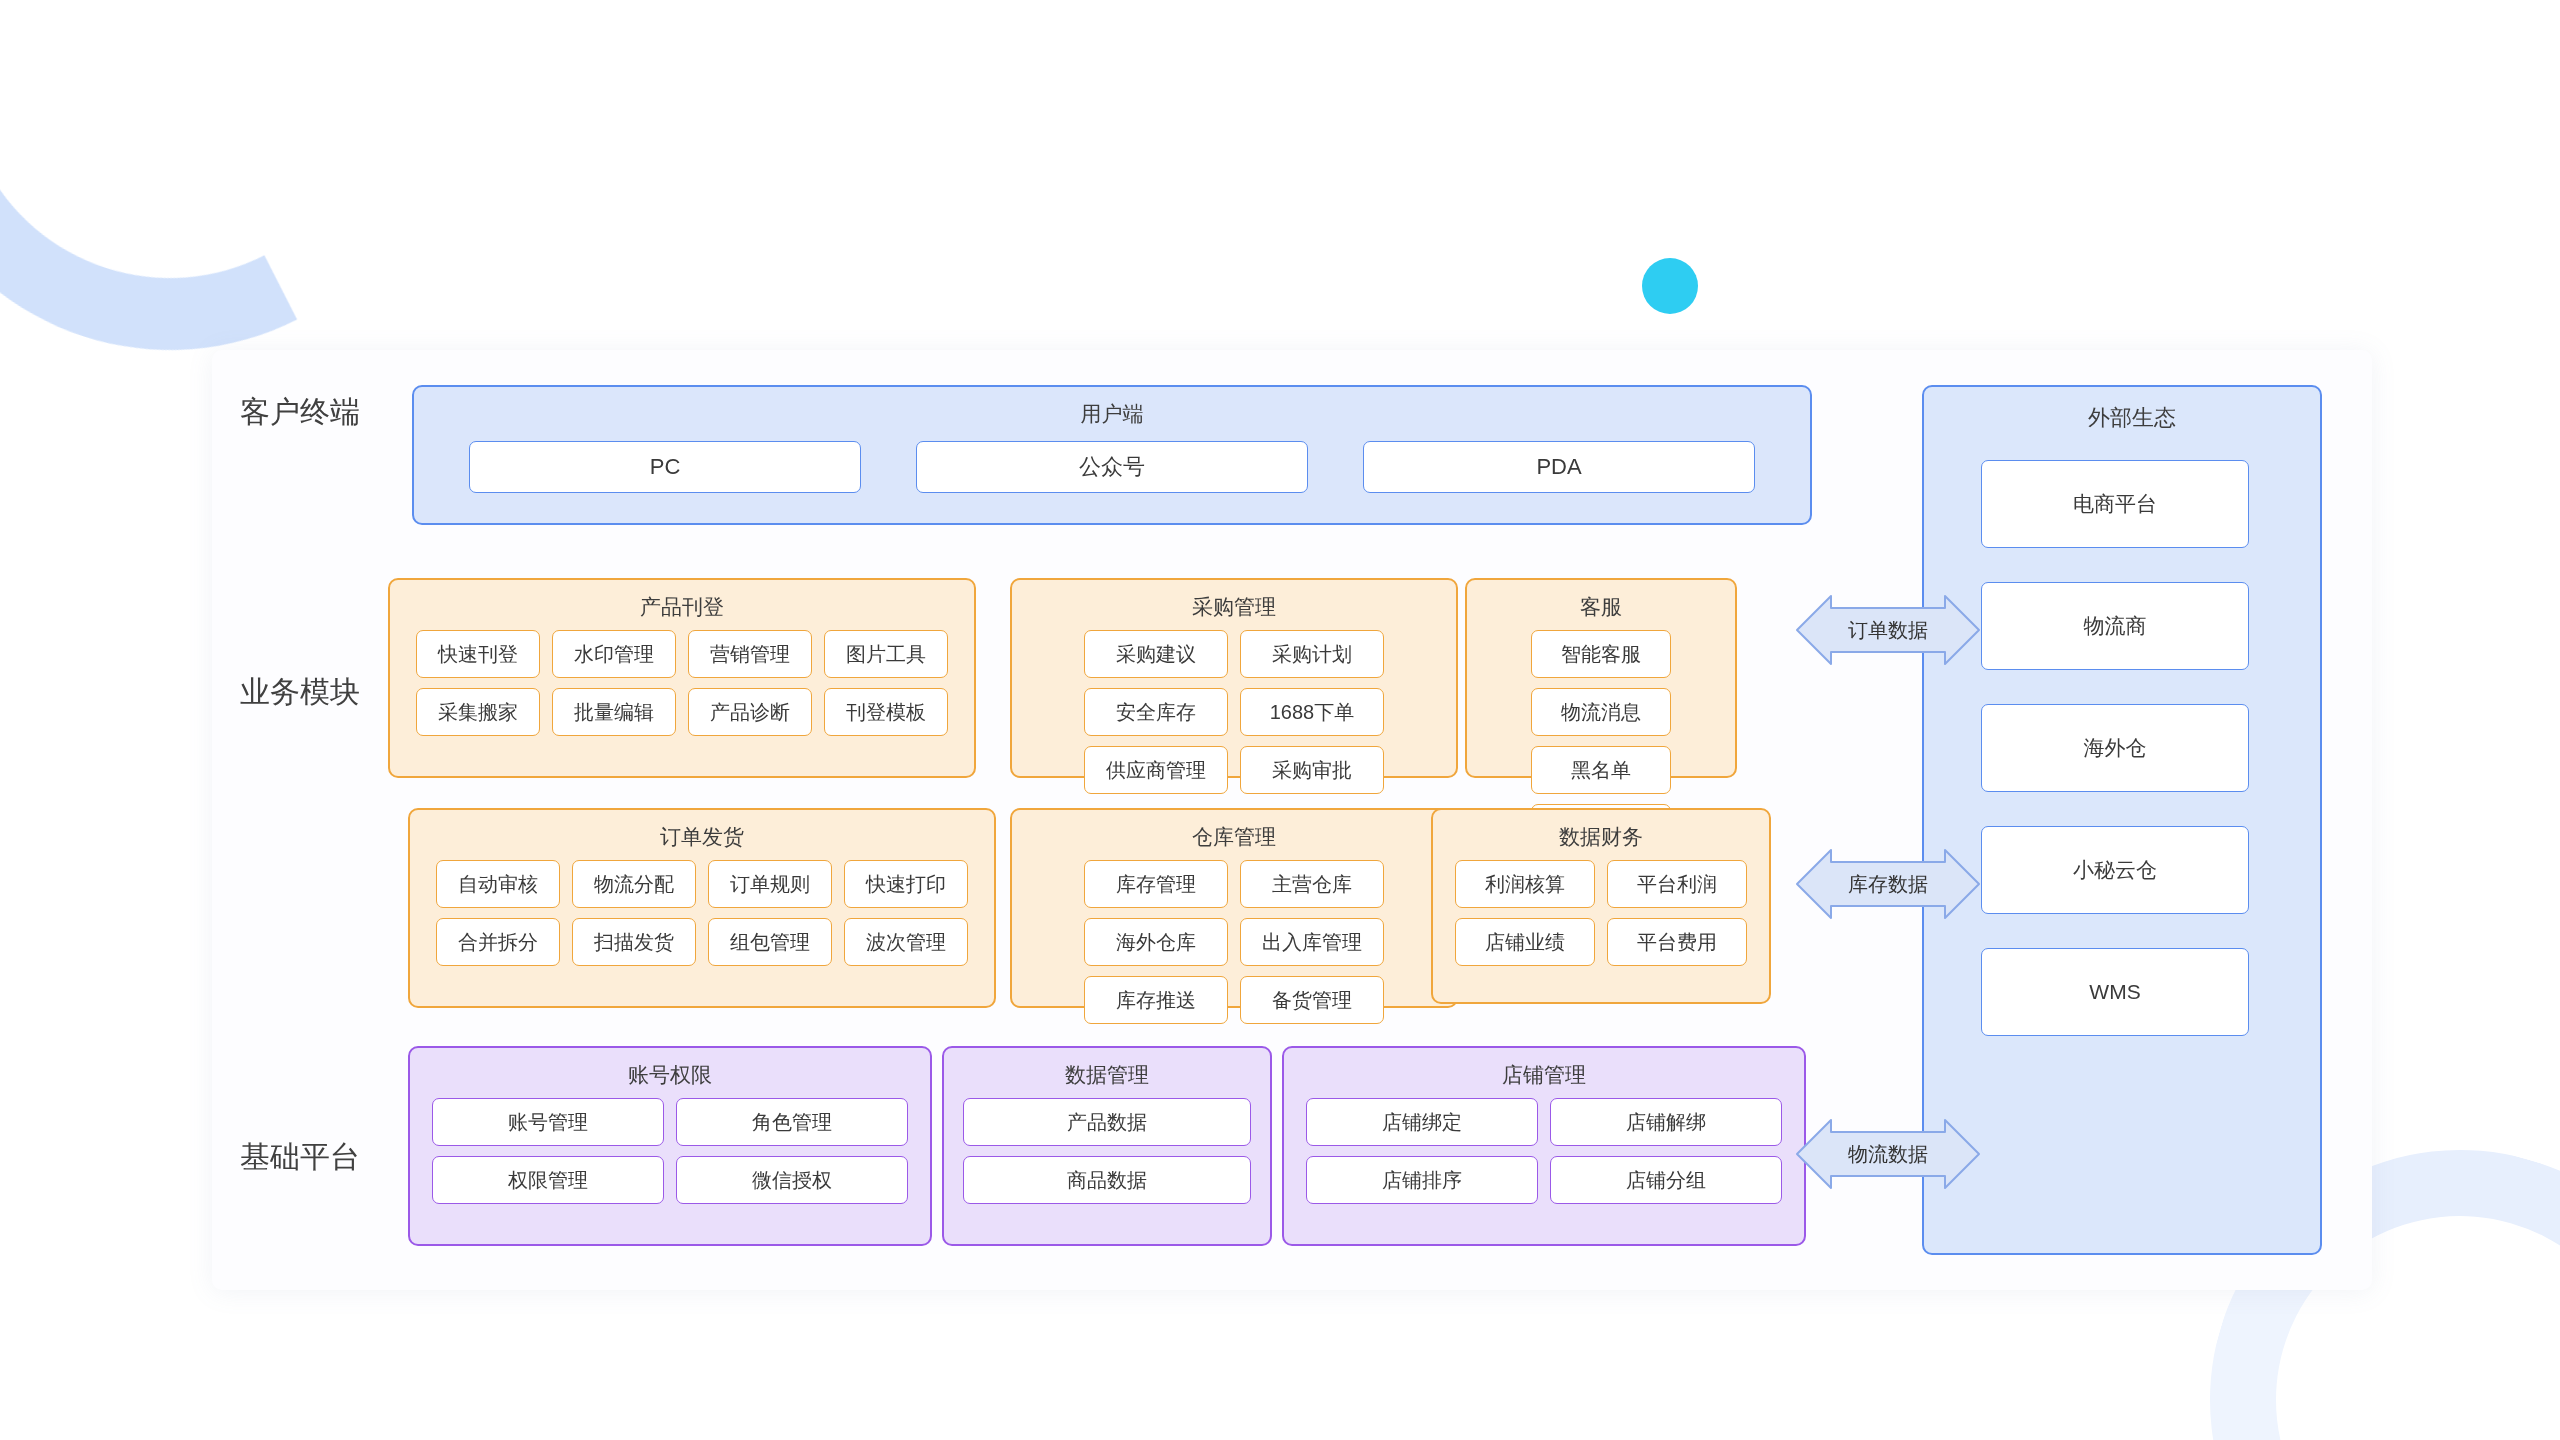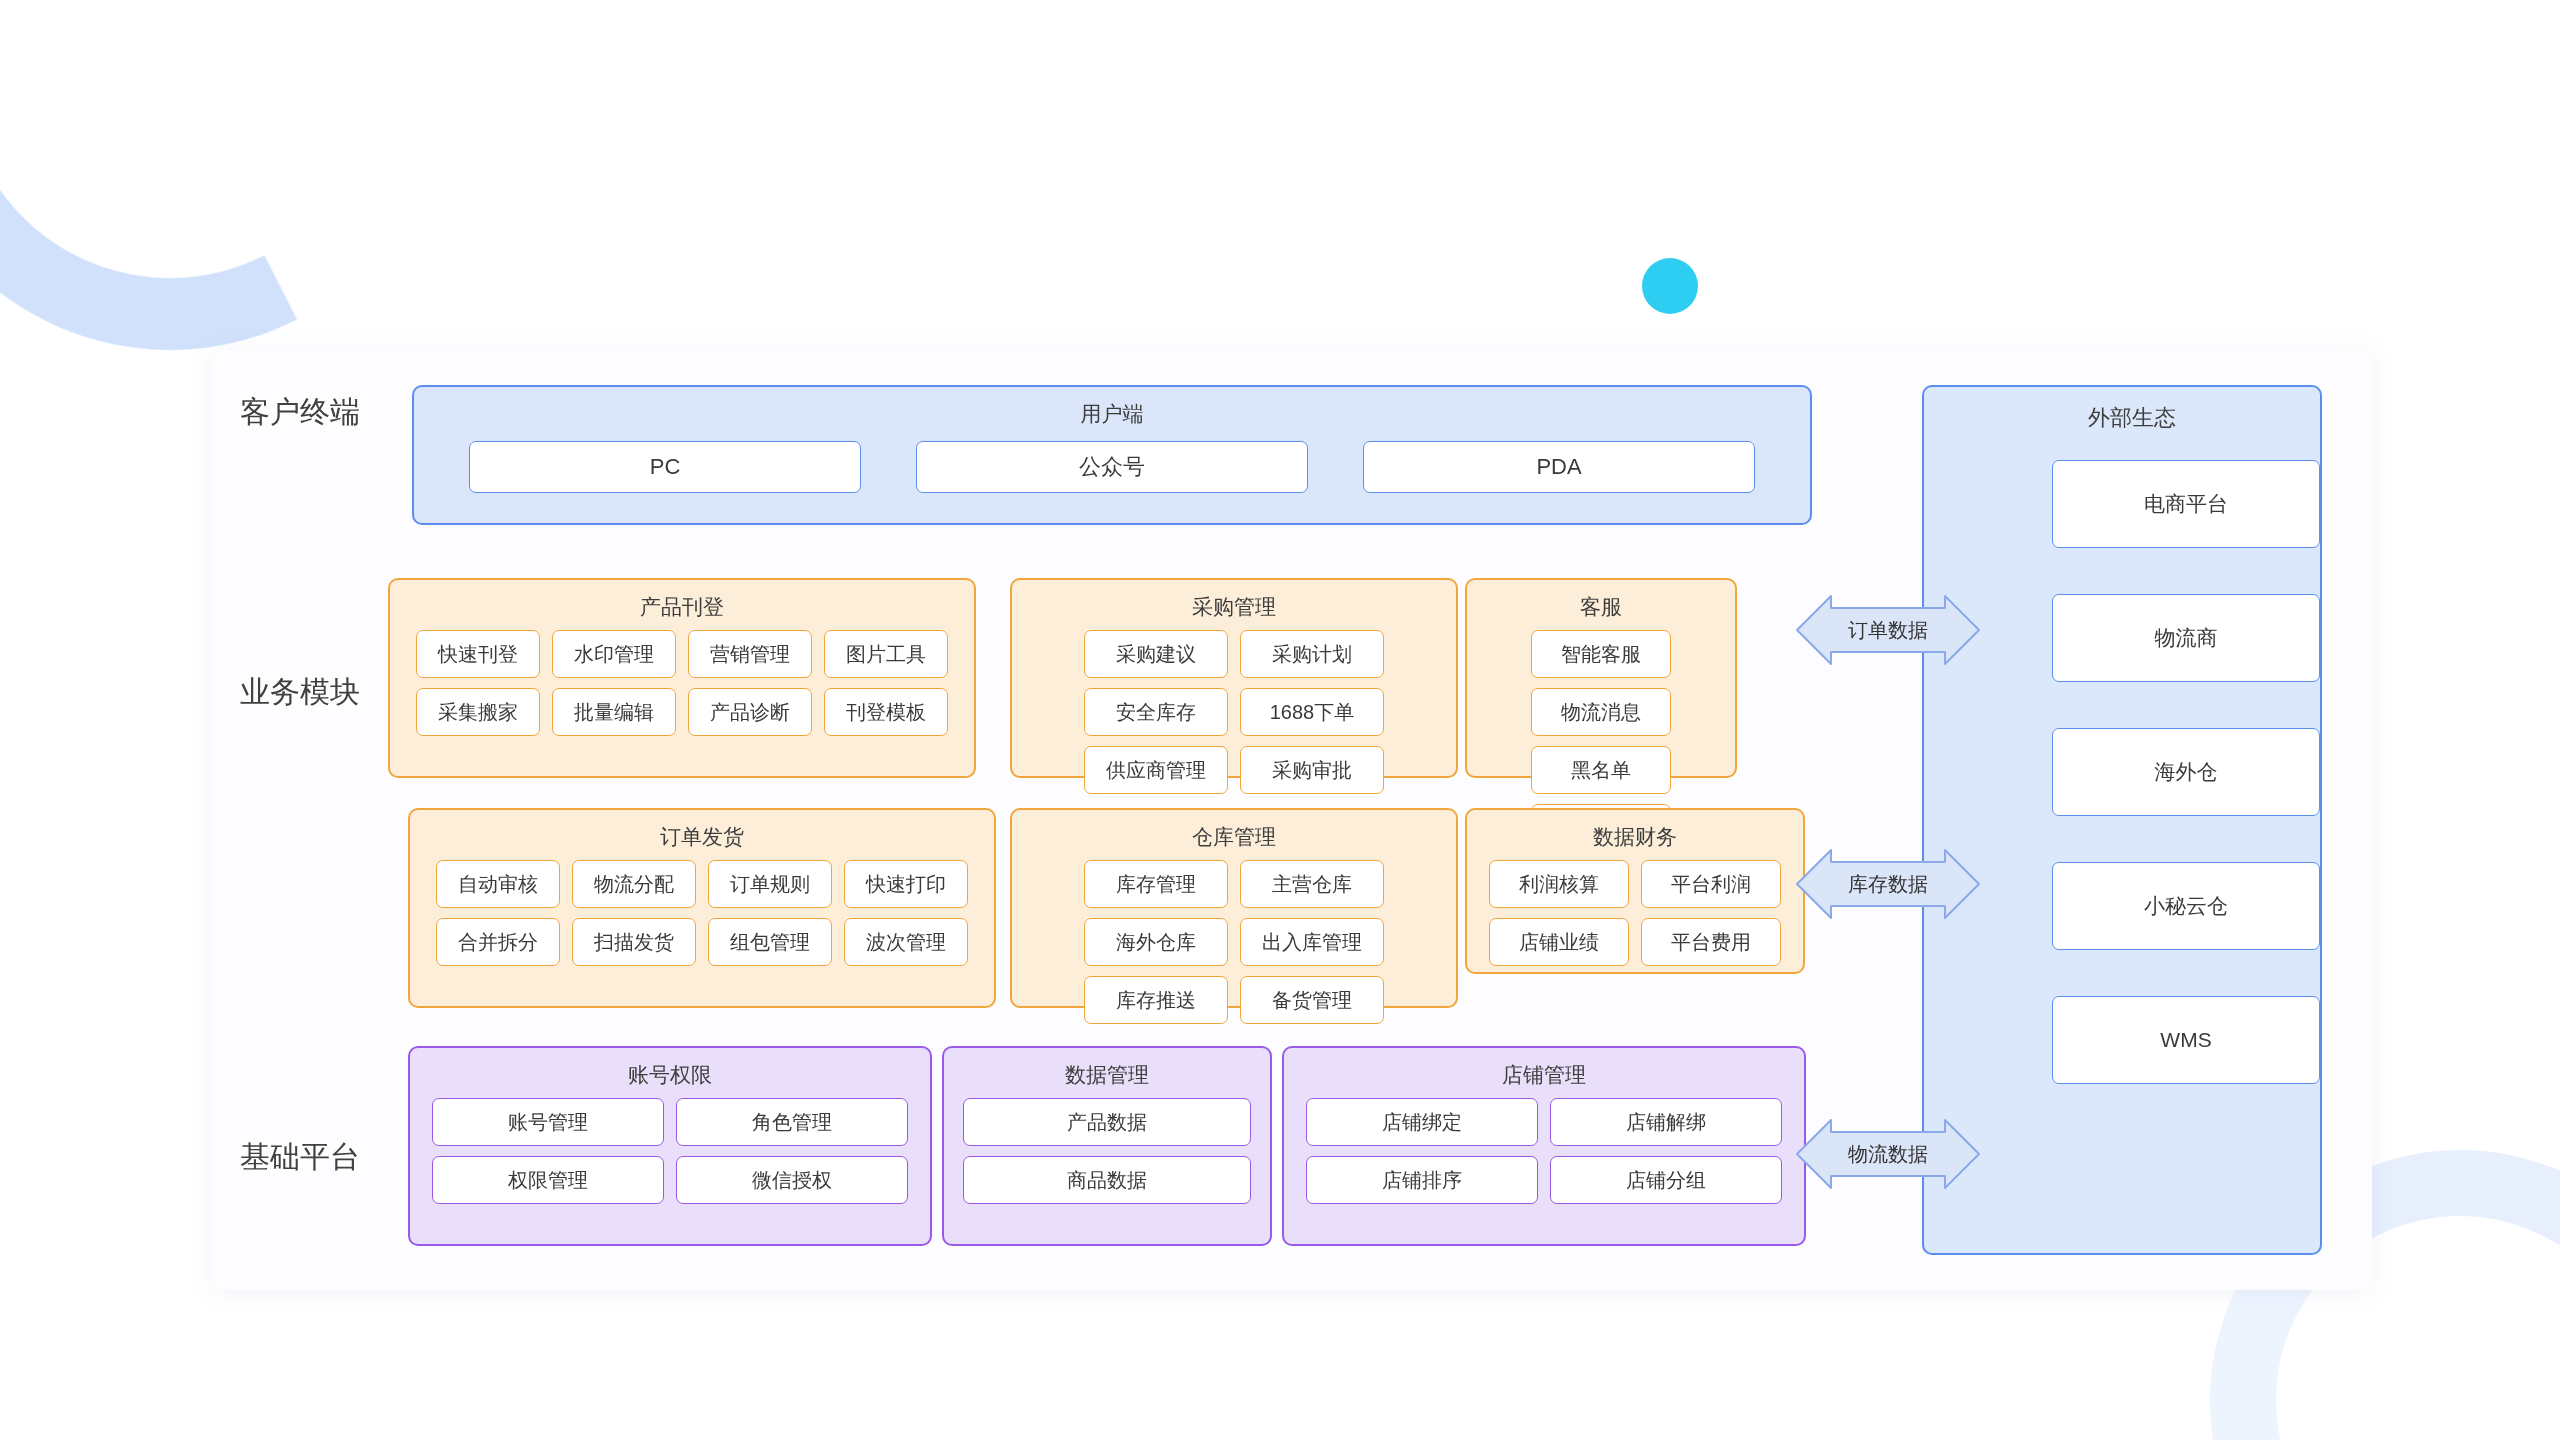--- a/index.html
+++ b/index.html
@@ -148,44 +148,45 @@
   
   #panel-client { left: 412px; top: 385px; width: 1400px; height: 140px; }
   #panel-client .chips { gap: 0 55px; padding-top: 4px; }
   #panel-client .chip { width: 392px; height: 52px; font-size: 22px; }
 
   #panel-listing   { left: 388px;  top: 578px;  width: 588px; height: 200px; }
   #panel-purchase  { left: 1010px; top: 578px;  width: 448px; height: 200px; }
   #panel-service   { left: 1465px; top: 578px;  width: 272px; height: 200px; }
   #panel-order     { left: 408px;  top: 808px;  width: 588px; height: 200px; }
   #panel-warehouse { left: 1010px; top: 808px;  width: 448px; height: 200px; }
-  #panel-finance   { left: 1465px; top: 808px;  width: 340px; height: 166px; }
+  #panel-finance   { left: 1431px; top: 808px;  width: 340px; height: 196px; }
 
   #panel-listing .chip, #panel-order .chip { width: 124px; }
   #panel-purchase .chip, #panel-warehouse .chip { width: 144px; }
   #panel-service .chip, #panel-finance .chip { width: 140px; }
 
   #panel-account { left: 408px;  top: 1046px; width: 524px; height: 200px; }
   #panel-data    { left: 942px;  top: 1046px; width: 330px; height: 200px; }
   #panel-store   { left: 1282px; top: 1046px; width: 524px; height: 200px; }
 
   #panel-account .chip { width: 232px; }
   #panel-data .chip    { width: 288px; }
   #panel-store .chip   { width: 232px; }
 
   #panel-external {
     left: 1922px; top: 385px; width: 400px; height: 870px; padding-left: 20px;
   }
   #panel-external .panel-title { font-size: 22px; padding-top: 16px; }
   .ext-list {
     display: flex;
     flex-direction: column;
-    align-items: flex-end;
-    gap: 46px;
+    align-items: flex-start;
+    gap: 34px;
     padding-top: 18px;
+    margin-left: 37px;
   }
   .ext-list .chip {
     width: 268px; height: 88px;
     font-size: 21px;
     border-radius: 7px;
   }
 
   
   .arrow {
     position: absolute;

